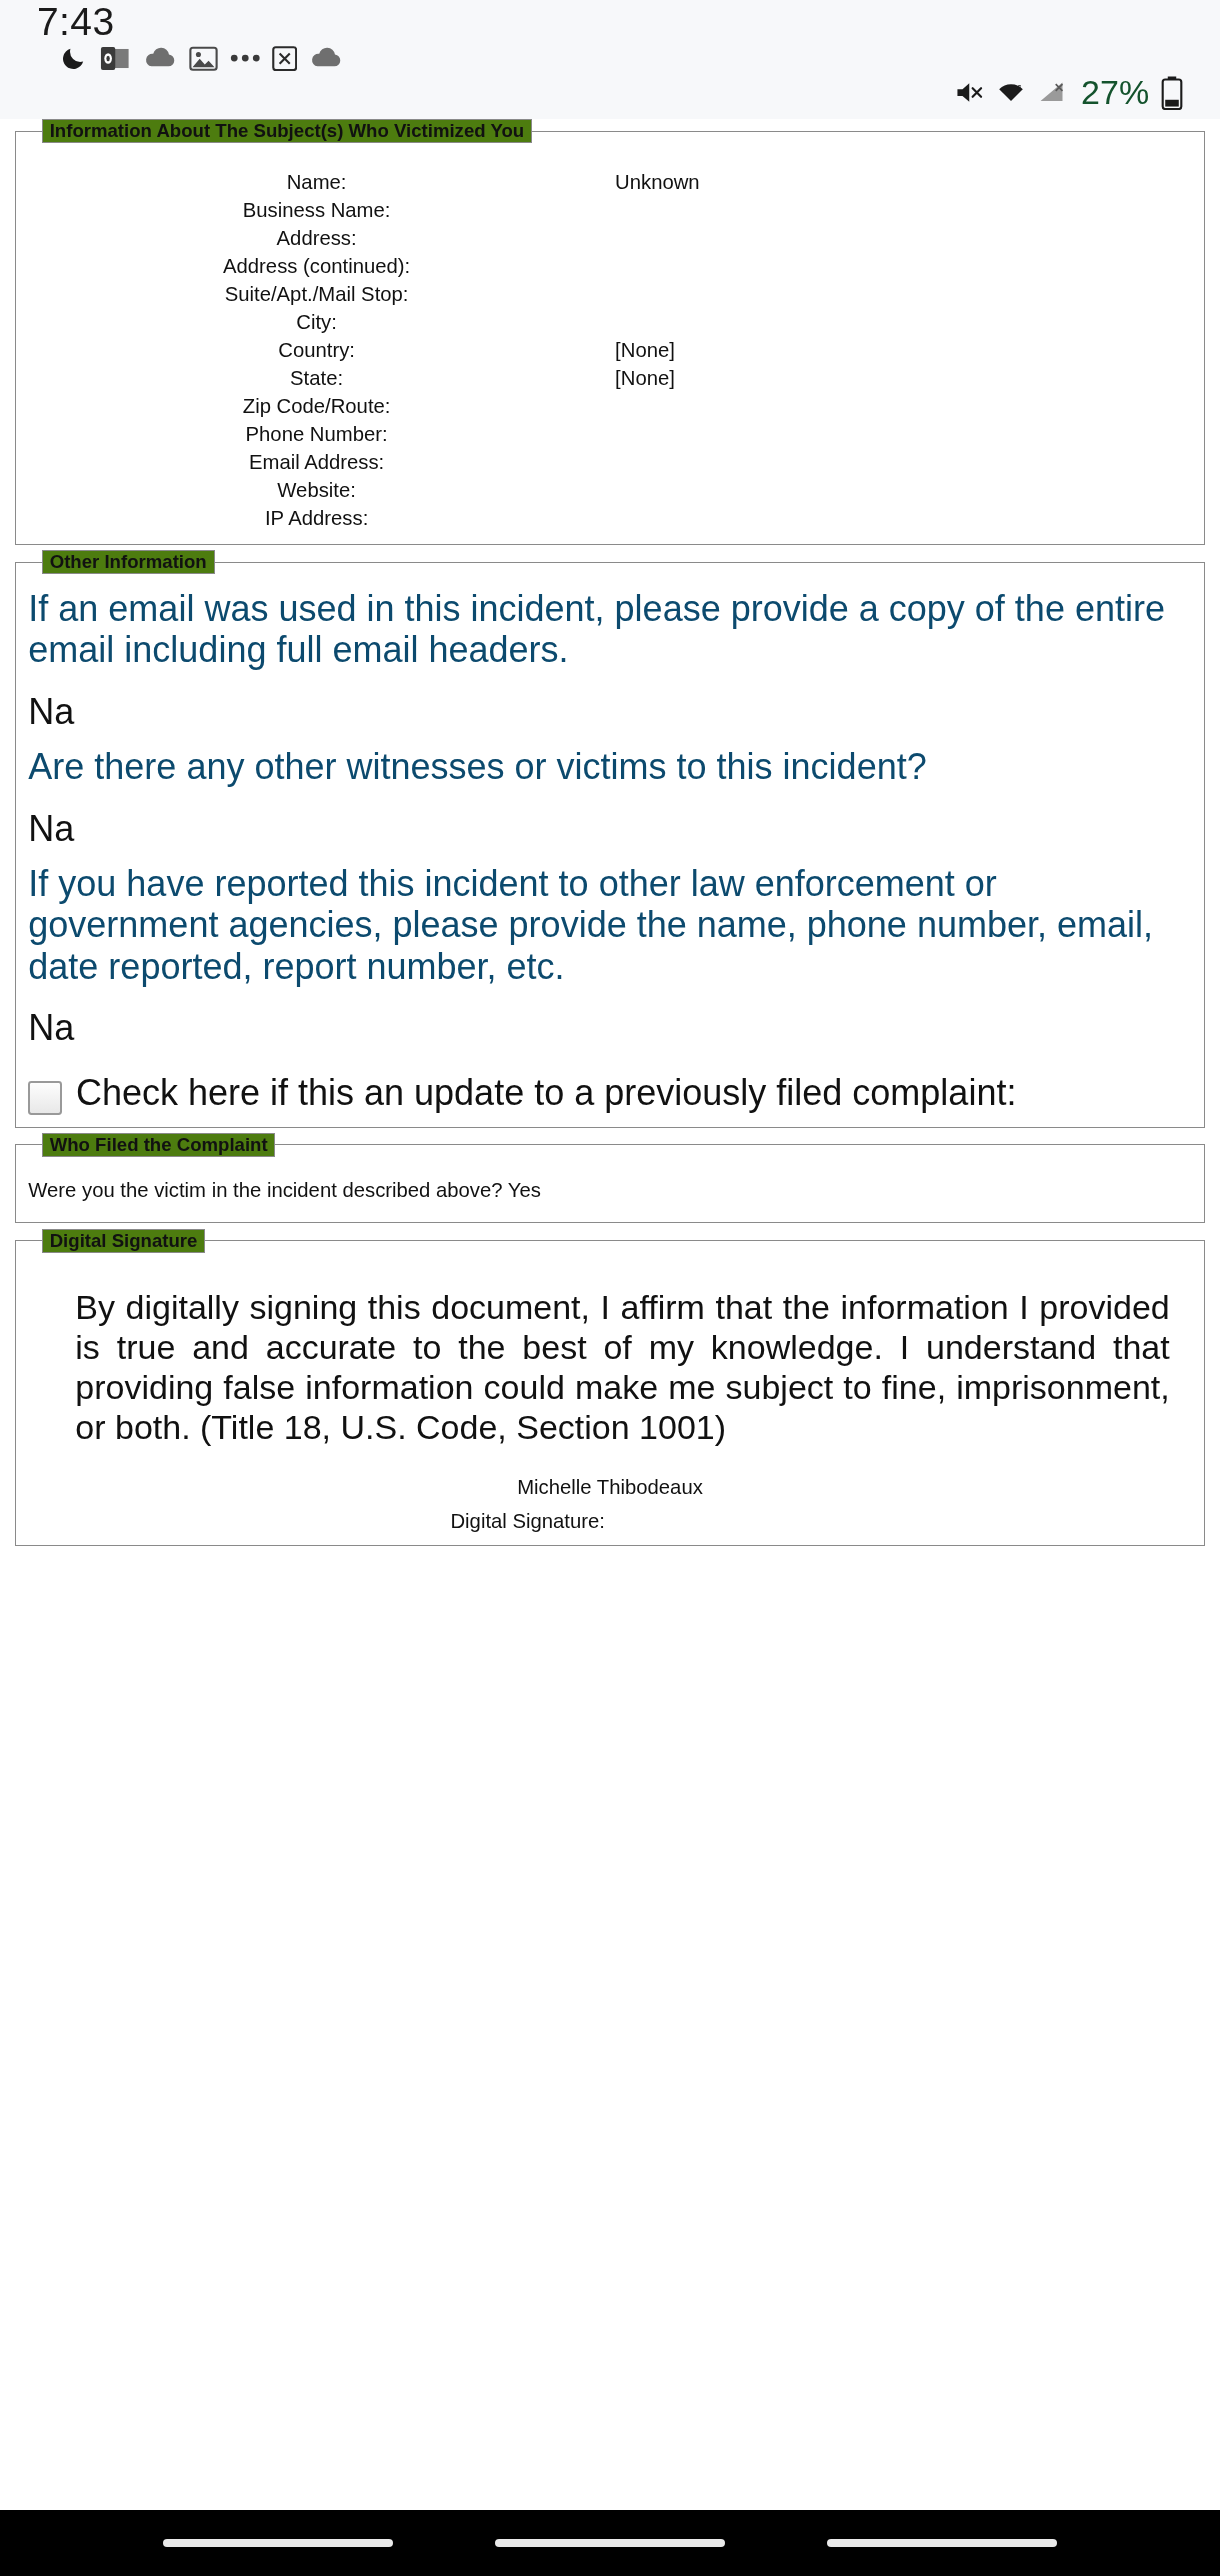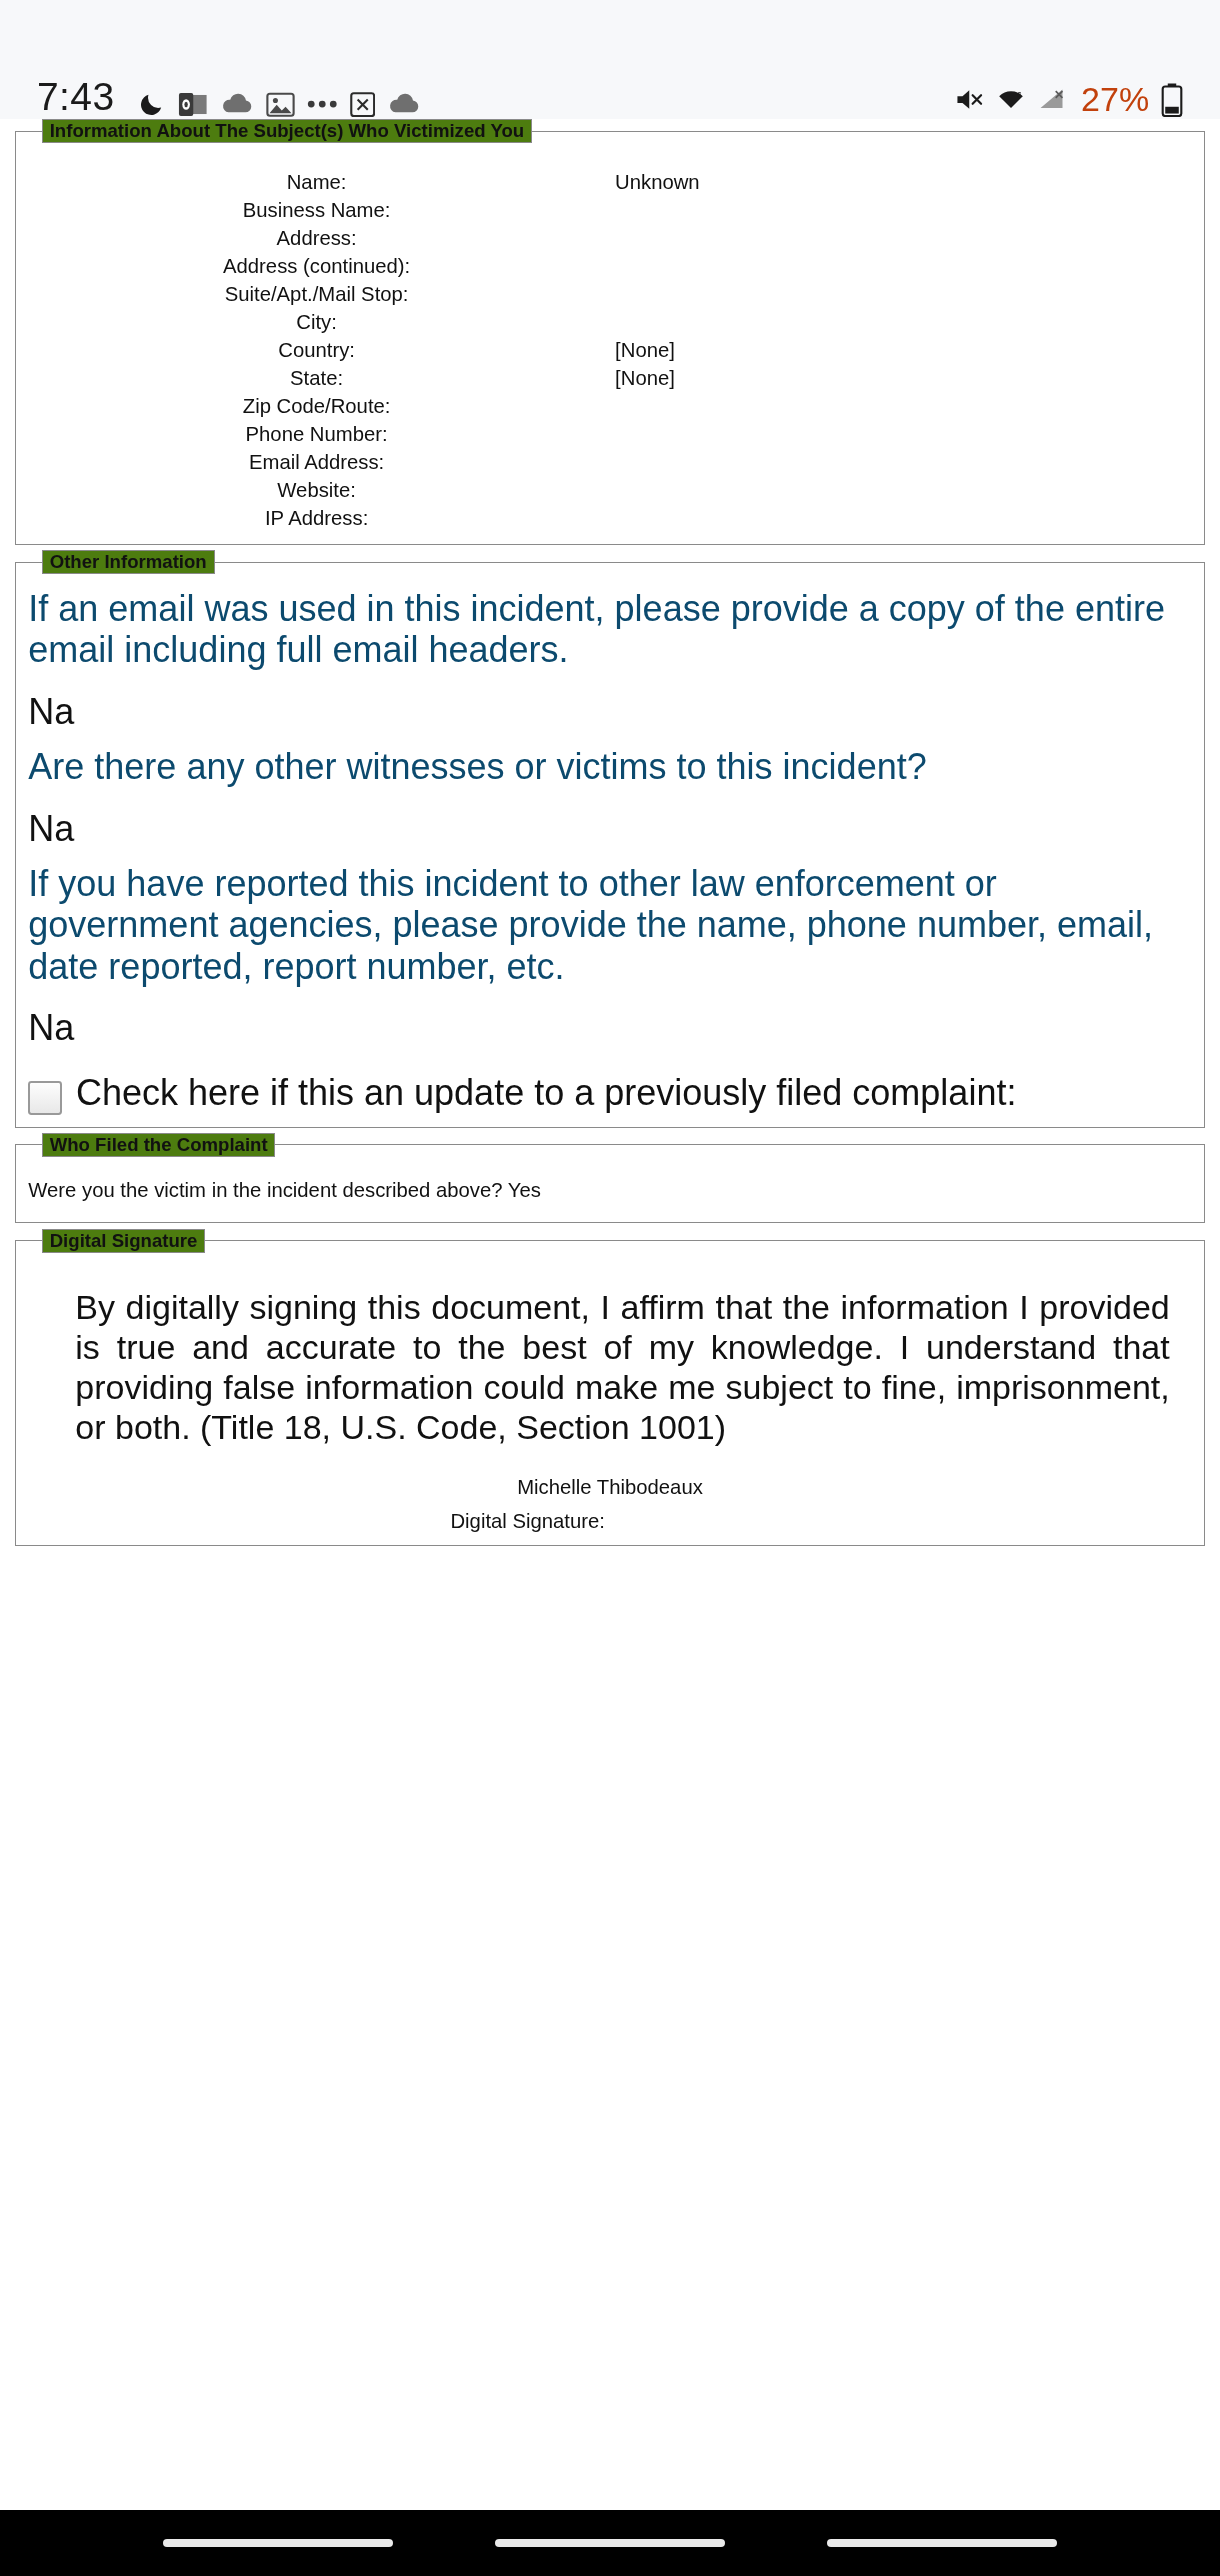--- a/index.html
+++ b/index.html
@@ -13,23 +13,24 @@
     font-family: "Liberation Sans", sans-serif;
     overflow: hidden;
     position: relative;
   }
 
   
   .status-bar {
     height: 119px;
     background: #f7f8fa;
     display: flex;
-    align-items: flex-end;
+    align-items: flex-start;
     padding: 0 37px;
     box-sizing: border-box;
+    flex-direction: column;
   }
   .status-time {
     font-size: 39px;
     color: #1b1b1b;
     letter-spacing: 0.4px;
     font-family: "Liberation Sans", sans-serif;
   }
   .status-left-icons {
     display: flex;
     align-items: center;
@@ -42,21 +43,21 @@
     align-items: center;
     gap: 10.2px;
   }
   .si {
     display: inline-flex;
     align-items: center;
     justify-content: center;
   }
   .battery-pct {
     font-size: 34px;
-    color: #c2410c;
+    color: #14532d;
     margin-left: 5.1px;
     margin-right: 1.7px;
   }
 
   
   .page {
     padding: 0 15.3px;
     box-sizing: border-box;
   }
 

